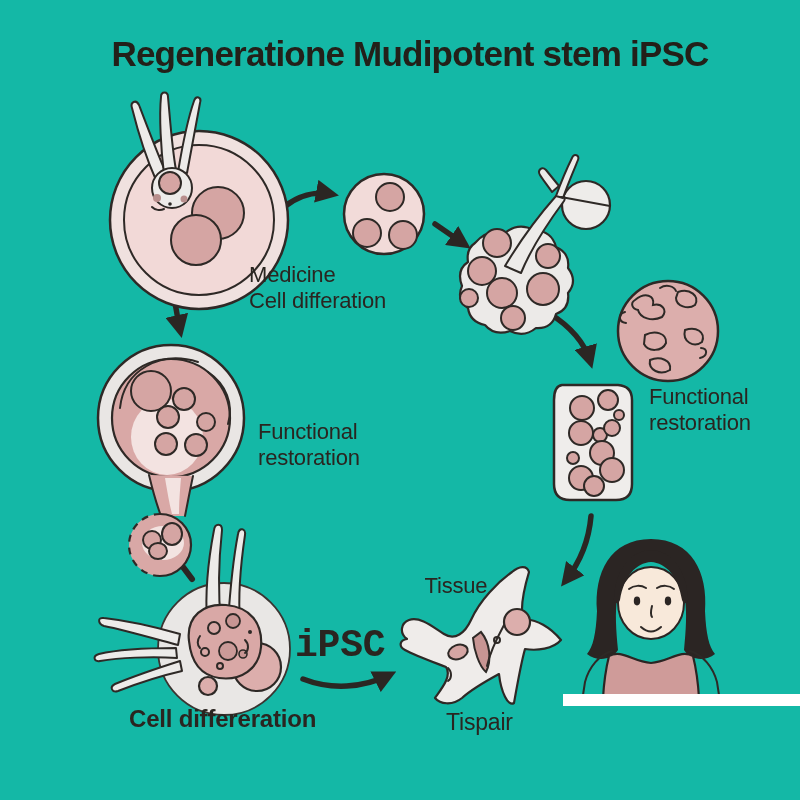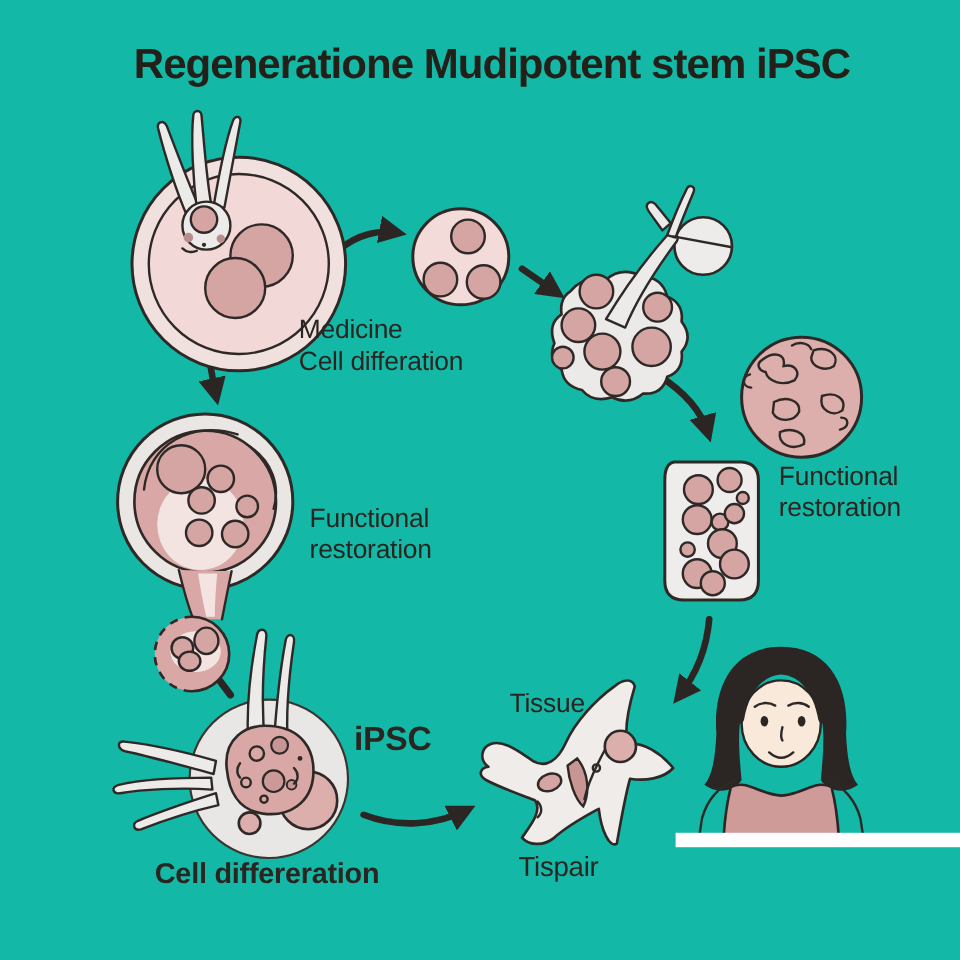--- a/index.html
+++ b/index.html
@@ -194,19 +194,19 @@
 
 <div class="label" style="left:649px;top:384px;">
   <span class="ln">Functional</span>
   <span class="ln">restoration</span>
 </div>
 
 <div class="label" style="left:395px;top:540px;width:122px;text-align:center;margin-top:33px;">
   <span class="ln">Tissue</span>
 </div>
 
-<div class="label b" style="left:295px;top:600px;font-size:28px;">iPSC</div>
-
-<div class="label b" style="left:129px;top:705px;font-size:24px;margin-top:10px;">Cell differeration</div>
-
-<div class="label" style="left:432px;top:709px;font-size:23px;">Tispair</div>
+<div class="label b" style="left:295px;top:624px;font-size:38px;font-family:Liberation Mono, monospace;">iPSC</div>
+
+<div class="label b" style="left:129px;top:705px;font-size:24px;">Cell differeration</div>
+
+<div class="label" style="left:446px;top:709px;font-size:23px;">Tispair</div>
 
 </div>
 
 </body></html>

